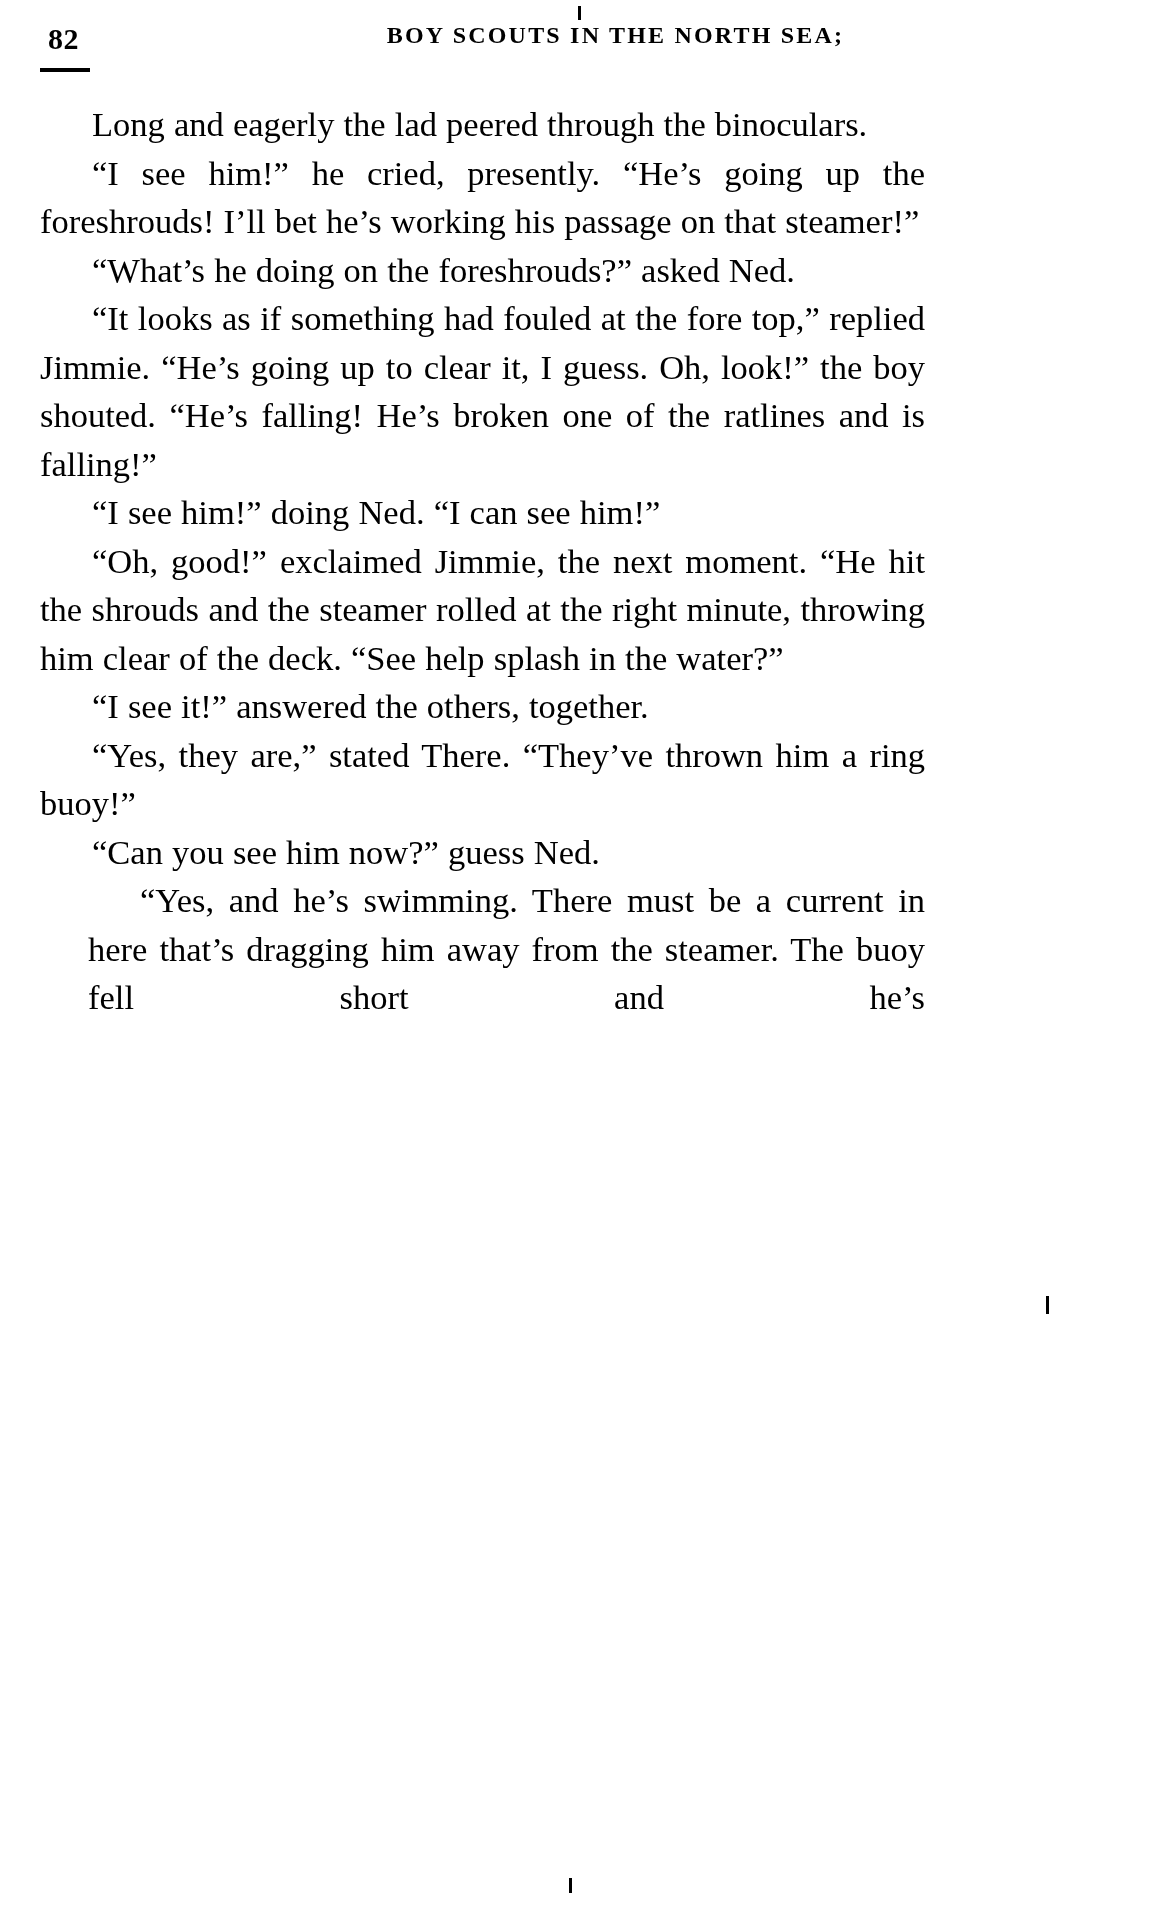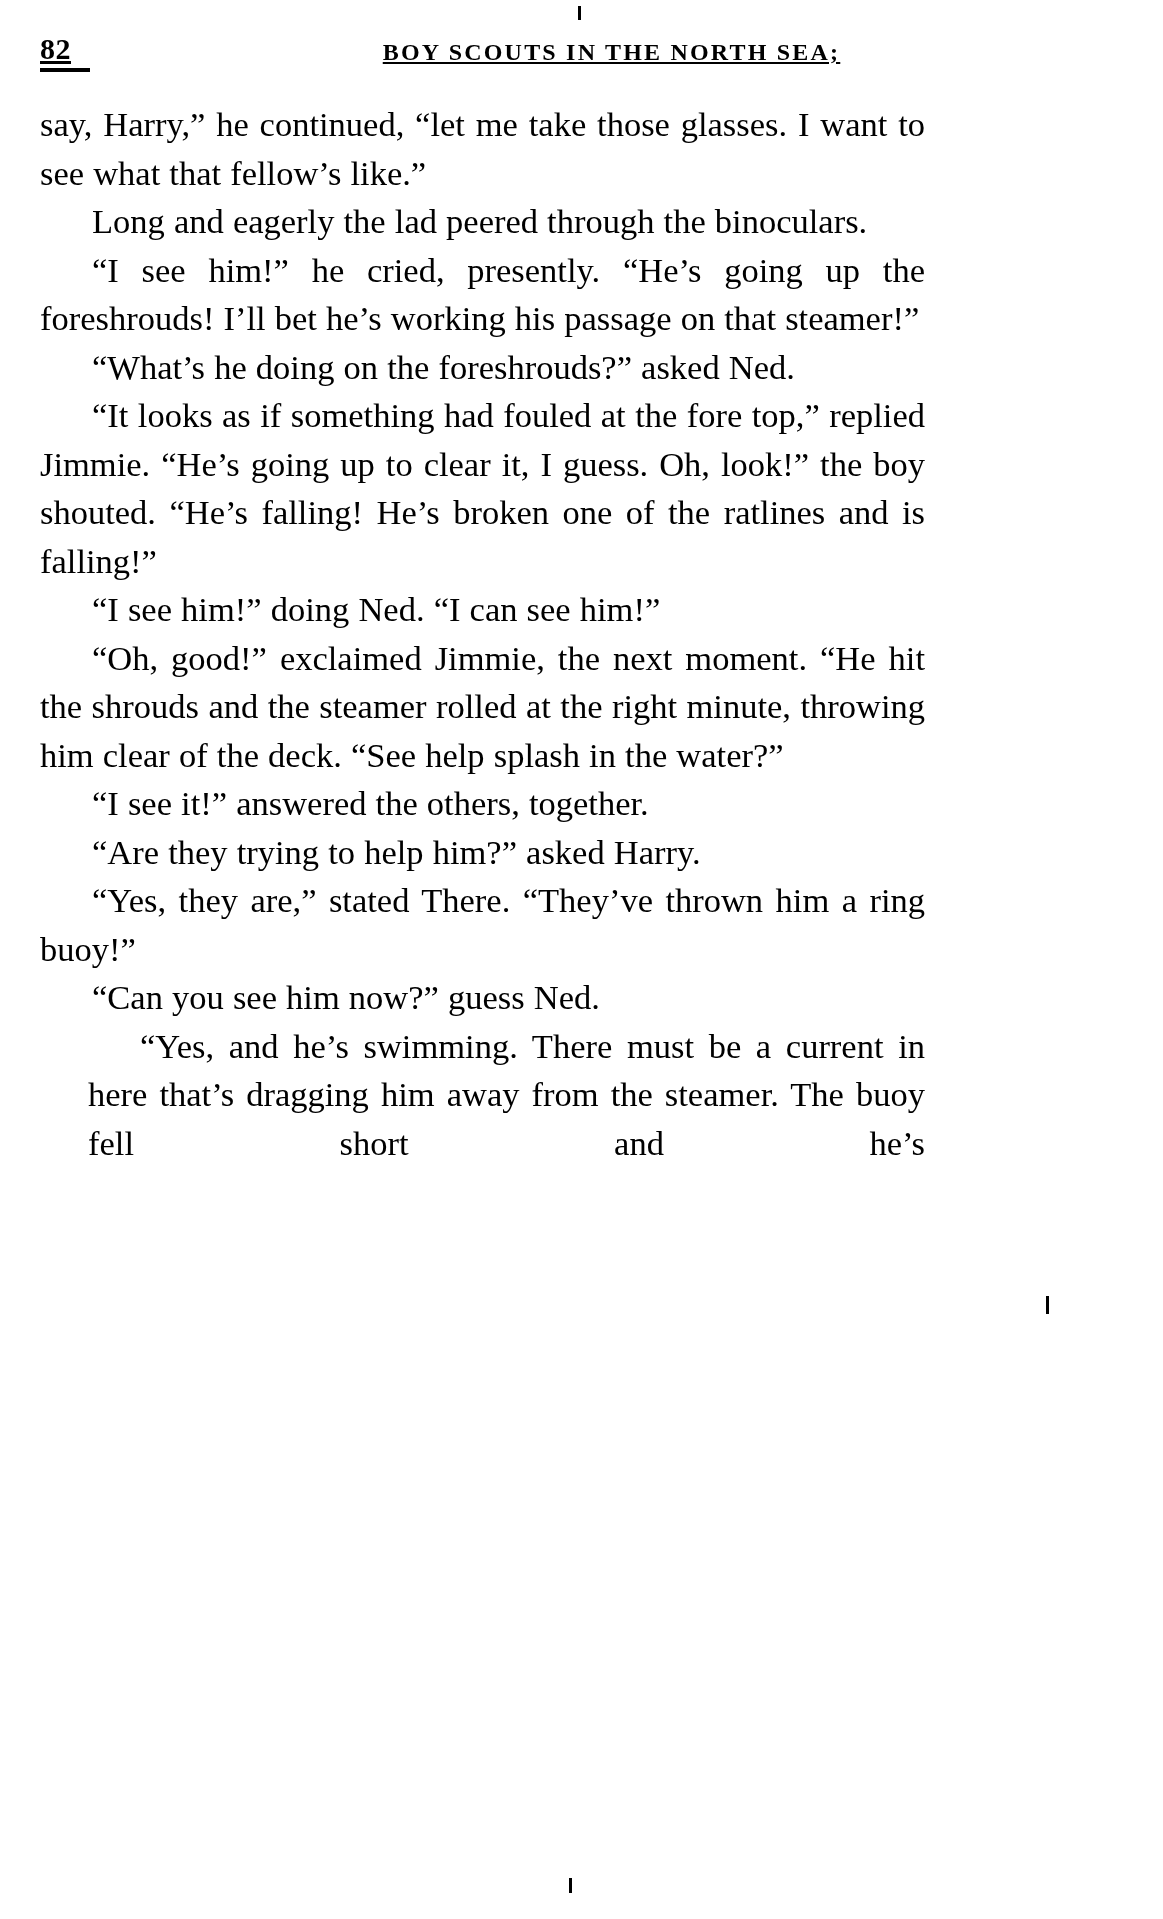--- a/index.html
+++ b/index.html
@@ -13,26 +13,25 @@
     height: 1919px;
     background: #ffffff;
     margin: 0 auto;
     overflow: hidden;
     font-family: "Liberation Serif", "DejaVu Serif", serif;
     color: #000000;
   }
   .header {
     position: absolute;
     top: 22px;
-    left: 40px;
+    left: 48px;
     right: 40px;
     height: 44px;
     display: flex;
-    align-items: flex-end;
-    text-decoration: underline;
+    align-items: flex-start;
   }
   .page-number {
     font-family: "Liberation Serif", "DejaVu Serif", serif;
     font-weight: bold;
     font-size: 30px;
     letter-spacing: 0.5px;
     width: 120px;
     text-align: left;
   }
   .running-head {
@@ -94,29 +93,27 @@
   <div class="tickmark" style="top:6px; left:578px; width:3px; height:14px;"></div>
 
   <div class="header">
     <div class="page-number">82</div>
     <div class="running-head">BOY SCOUTS IN THE NORTH SEA;</div>
   </div>
 
   <div class="rule"></div>
 
   <div class="body-text">
-    <p>say, Harry,” he continued, “let me take those glasses.  I want to see what that fellow’s like.”</p>
     <p class="indent">Long and eagerly the lad peered through the binoculars.</p>
     <p class="indent">“I see him!” he cried, presently.  “He’s going up the foreshrouds!  I’ll bet he’s working his passage on that steamer!”</p>
     <p class="indent">“What’s he doing on the foreshrouds?” asked Ned.</p>
     <p class="indent">“It looks as if something had fouled at the fore top,” replied Jimmie.  “He’s going up to clear it, I guess.  Oh, look!” the boy shouted.  “He’s falling!  He’s broken one of the ratlines and is falling!”</p>
     <p class="indent">“I see him!” doing Ned.  “I can see him!”</p>
     <p class="indent">“Oh, good!” exclaimed Jimmie, the next moment.  “He hit the shrouds and the steamer rolled at the right minute, throwing him clear of the deck.  “See help splash in the water?”</p>
     <p class="indent">“I see it!” answered the others, together.</p>
-    <p class="indent">“Are they trying to help him?” asked Harry.</p>
     <p class="indent">“Yes, they are,” stated There.  “They’ve thrown him a ring buoy!”</p>
     <p class="indent">“Can you see him now?” guess Ned.</p>
     <p class="indent last">“Yes, and he’s swimming.  There must be a current in here that’s dragging him away from the steamer.  The buoy fell short and he’s</p>
   </div>
 
   <div class="tickmark" style="top:1296px; left:1046px; width:3px; height:18px;"></div>
   <div class="tickmark" style="top:1878px; left:569px; width:3px; height:15px;"></div>
 
 </div>
 

